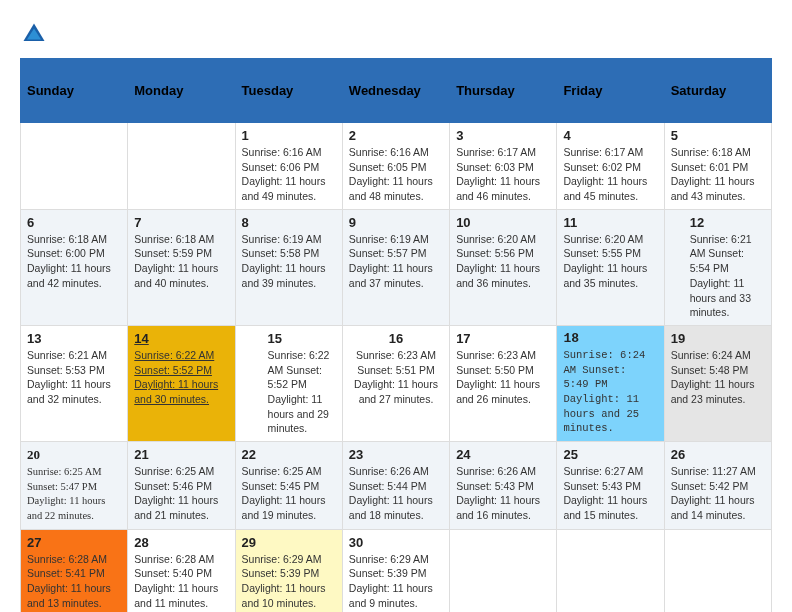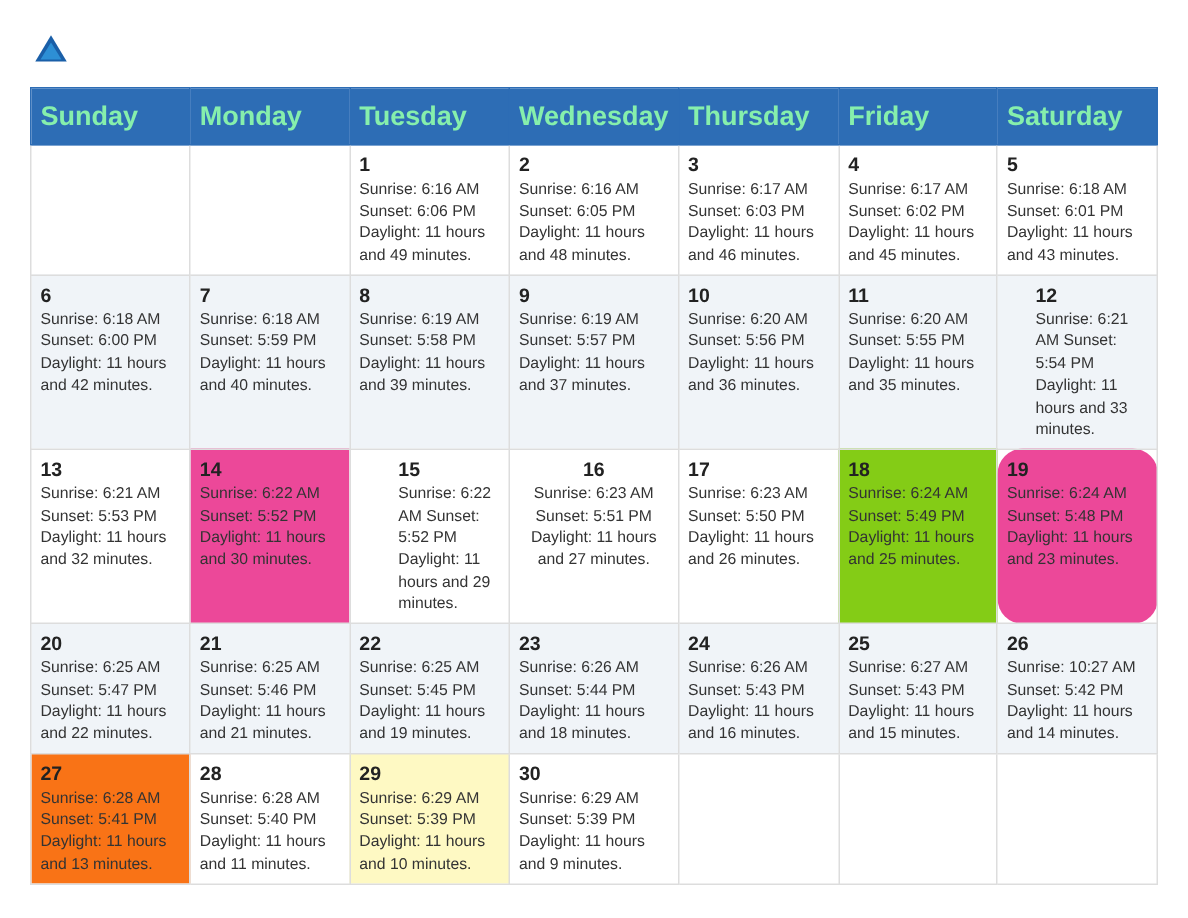--- a/index.html
+++ b/index.html
@@ -52,24 +52,24 @@
       font-size: 16px;
       color: #555;
     }
     .calendar {
       width: 100%;
       border-collapse: collapse;
       border: 1px solid #ccc;
     }
     .calendar th {
       background-color: #2d6db5;
-      color: #86efac;
-      padding: 8px 6px;
+      color: #000000;
+      padding: 24px 6px;
       text-align: left;
-      font-size: 18px;
+      font-size: 13px;
       border: 1px solid #2d6db5;
     }
     .calendar td {
       vertical-align: top;
       padding: 5px 6px;
       border: 1px solid #ddd;
       font-size: 11px;
       color: #333;
       width: calc(100% / 7);
       min-height: 80px;
@@ -205,21 +205,21 @@
 Daylight: 11 hours and 33 minutes.</div>
         </td>
       </tr>
       <tr>
         <td style="background: rgb(255, 255, 255);">
           <span class="day-number">13</span>
           <div class="day-info">Sunrise: 6:21 AM
 Sunset: 5:53 PM
 Daylight: 11 hours and 32 minutes.</div>
         </td>
-        <td style="background: #ec4899;">
+        <td style="background: #eab308; text-decoration: underline;">
           <span class="day-number">14</span>
           <div class="day-info">Sunrise: 6:22 AM
 Sunset: 5:52 PM
 Daylight: 11 hours and 30 minutes.</div>
         </td>
         <td style="background: rgb(255, 255, 255); padding-left: 32px;">
           <span class="day-number">15</span>
           <div class="day-info">Sunrise: 6:22 AM
 Sunset: 5:52 PM
 Daylight: 11 hours and 29 minutes.</div>
@@ -229,35 +229,35 @@
           <div class="day-info">Sunrise: 6:23 AM
 Sunset: 5:51 PM
 Daylight: 11 hours and 27 minutes.</div>
         </td>
         <td style="background: rgb(255, 255, 255);">
           <span class="day-number">17</span>
           <div class="day-info">Sunrise: 6:23 AM
 Sunset: 5:50 PM
 Daylight: 11 hours and 26 minutes.</div>
         </td>
-        <td style="background: #84cc16;">
+        <td style="background: #7dd3fc; font-family: Liberation Mono, monospace;">
           <span class="day-number">18</span>
           <div class="day-info">Sunrise: 6:24 AM
 Sunset: 5:49 PM
 Daylight: 11 hours and 25 minutes.</div>
         </td>
-        <td style="background: #ec4899; border-radius: 17px;">
+        <td style="background: #e5e5e5;">
           <span class="day-number">19</span>
           <div class="day-info">Sunrise: 6:24 AM
 Sunset: 5:48 PM
 Daylight: 11 hours and 23 minutes.</div>
         </td>
       </tr>
       <tr>
-        <td style="background: rgb(240, 244, 248);">
+        <td style="background: rgb(240, 244, 248); font-family: Liberation Serif, serif;">
           <span class="day-number">20</span>
           <div class="day-info">Sunrise: 6:25 AM
 Sunset: 5:47 PM
 Daylight: 11 hours and 22 minutes.</div>
         </td>
         <td style="background: rgb(240, 244, 248);">
           <span class="day-number">21</span>
           <div class="day-info">Sunrise: 6:25 AM
 Sunset: 5:46 PM
 Daylight: 11 hours and 21 minutes.</div>
@@ -281,21 +281,21 @@
 Daylight: 11 hours and 16 minutes.</div>
         </td>
         <td style="background: rgb(240, 244, 248);">
           <span class="day-number">25</span>
           <div class="day-info">Sunrise: 6:27 AM
 Sunset: 5:43 PM
 Daylight: 11 hours and 15 minutes.</div>
         </td>
         <td style="background: rgb(240, 244, 248);">
           <span class="day-number">26</span>
-          <div class="day-info">Sunrise: 10:27 AM
+          <div class="day-info">Sunrise: 11:27 AM
 Sunset: 5:42 PM
 Daylight: 11 hours and 14 minutes.</div>
         </td>
       </tr>
       <tr>
         <td style="background: #f97316;">
           <span class="day-number">27</span>
           <div class="day-info">Sunrise: 6:28 AM
 Sunset: 5:41 PM
 Daylight: 11 hours and 13 minutes.</div>

